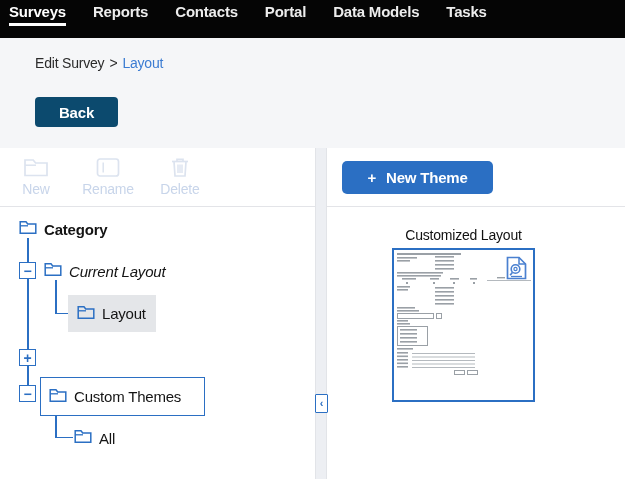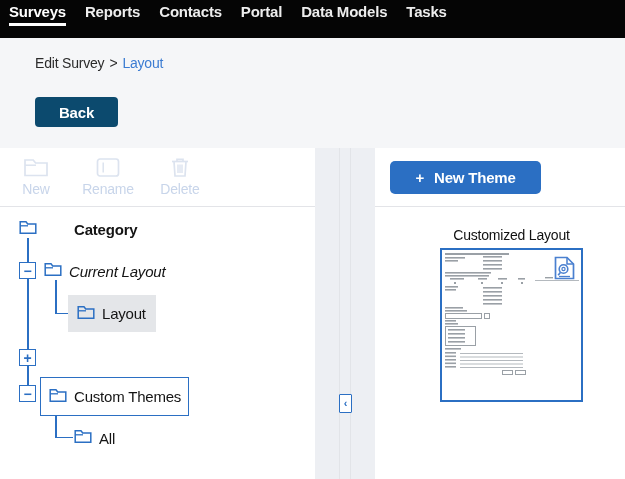--- a/index.html
+++ b/index.html
@@ -1,39 +1,39 @@
 <!DOCTYPE html>
 <html><head>
 <meta charset="utf-8">
 <style>
   * { margin:0; padding:0; box-sizing:border-box; }
   html,body { width:625px; height:479px; overflow:hidden; background:#fff;
     font-family:"Liberation Sans", sans-serif; letter-spacing:-0.2px; }
 
   
   .nav { height:38px; background:#050505; display:flex; align-items:center;
-         gap:19px; padding:0 0 16px 9px; }
+         gap:27px; padding:0 0 16px 9px; }
   .tab { position:relative; color:#ededed; font-size:15px; font-weight:600;
          height:38px; display:flex; align-items:center; cursor:pointer; }
   .tab.active { color:#fff; font-weight:700; }
   .tab.active::after { content:""; position:absolute; left:0; right:0; bottom:4px;
          height:3px; background:#fff; }
 
   
   .header { height:110px; background:#f5f6f8; position:relative; }
   .breadcrumb { position:absolute; left:35px; top:17px; font-size:14px; color:#2b2b2b; }
   .breadcrumb .sep { margin:0 5px; }
   .breadcrumb .crumb-link { color:#3c7cd2; cursor:pointer; }
   .back-btn { position:absolute; left:35px; top:59px; width:83px; height:30px;
         background:#0c4a6e; color:#fff; border:none; border-radius:4px;
         font-family:inherit; font-size:15px; font-weight:700; letter-spacing:-0.2px;
         cursor:pointer; }
 
   
-  .content { display:flex; height:331px; background:#edeff3;gap:24px; }
+  .content { display:flex; height:331px; background:#edeff3; }
   .left-panel { width:315px; background:#fff; display:flex; flex-direction:column; }
   .strip { width:12px; background:#edeff3; border-left:1px solid #e2e4e8;
         border-right:1px solid #e2e4e8; position:relative; }
   .collapse-btn { position:absolute; left:-1px; top:246px; width:13px; height:19px;
         background:#fff; border:1.5px solid #2b6fc3; border-radius:1px; color:#2b6fc3;
         font-size:11px; font-weight:700; line-height:15px; text-align:center;
         padding:0; cursor:pointer; font-family:inherit; }
   .right-panel { flex:1; background:#fff; display:flex; flex-direction:column; }
 
   
@@ -46,25 +46,25 @@
   
   .tree { position:relative; flex:1; }
   .tline { position:absolute; background:#2b6fc3; }
   .expander { position:absolute; width:17px; height:17px; background:#fff;
         border:1.5px solid #2b6fc3; color:#2b6fc3; font-size:14px; font-weight:700;
         display:flex; align-items:center; justify-content:center; line-height:1;
         cursor:pointer; }
   .trow { position:absolute; display:flex; align-items:center; gap:7px;
         height:20px; font-size:15px; color:#141414; cursor:pointer; }
   .trow svg { flex:none; }
-  .root-label { font-weight:700;margin-left:30px; }
+  .root-label { font-weight:700; }
   .hl-row { position:absolute; left:68px; top:88px; width:88px; height:37px;
         background:#e4e6e9; display:flex; align-items:center; gap:7px;
         padding-left:9px; font-size:15px; color:#141414; cursor:pointer; }
-  .outline-row { position:absolute; left:40px; top:170px; width:149px; height:39px;
+  .outline-row { position:absolute; left:40px; top:170px; width:165px; height:39px;
         background:#fff; border:1.5px solid #2b6fc3; display:flex; align-items:center;
         gap:7px; padding-left:8px; font-size:15px; color:#141414; cursor:pointer; }
 
   
   .rp-top { height:59px; border-bottom:1px solid #e3e4e8; display:flex;
         align-items:center; padding-left:15px; }
   .new-theme-btn { width:151px; height:33px; background:#2b6fc3; color:#fff;
         border:none; border-radius:5px; font-family:inherit; font-size:15px;
         font-weight:700; letter-spacing:-0.2px; cursor:pointer;
         display:flex; align-items:center; justify-content:center; gap:10px; }

